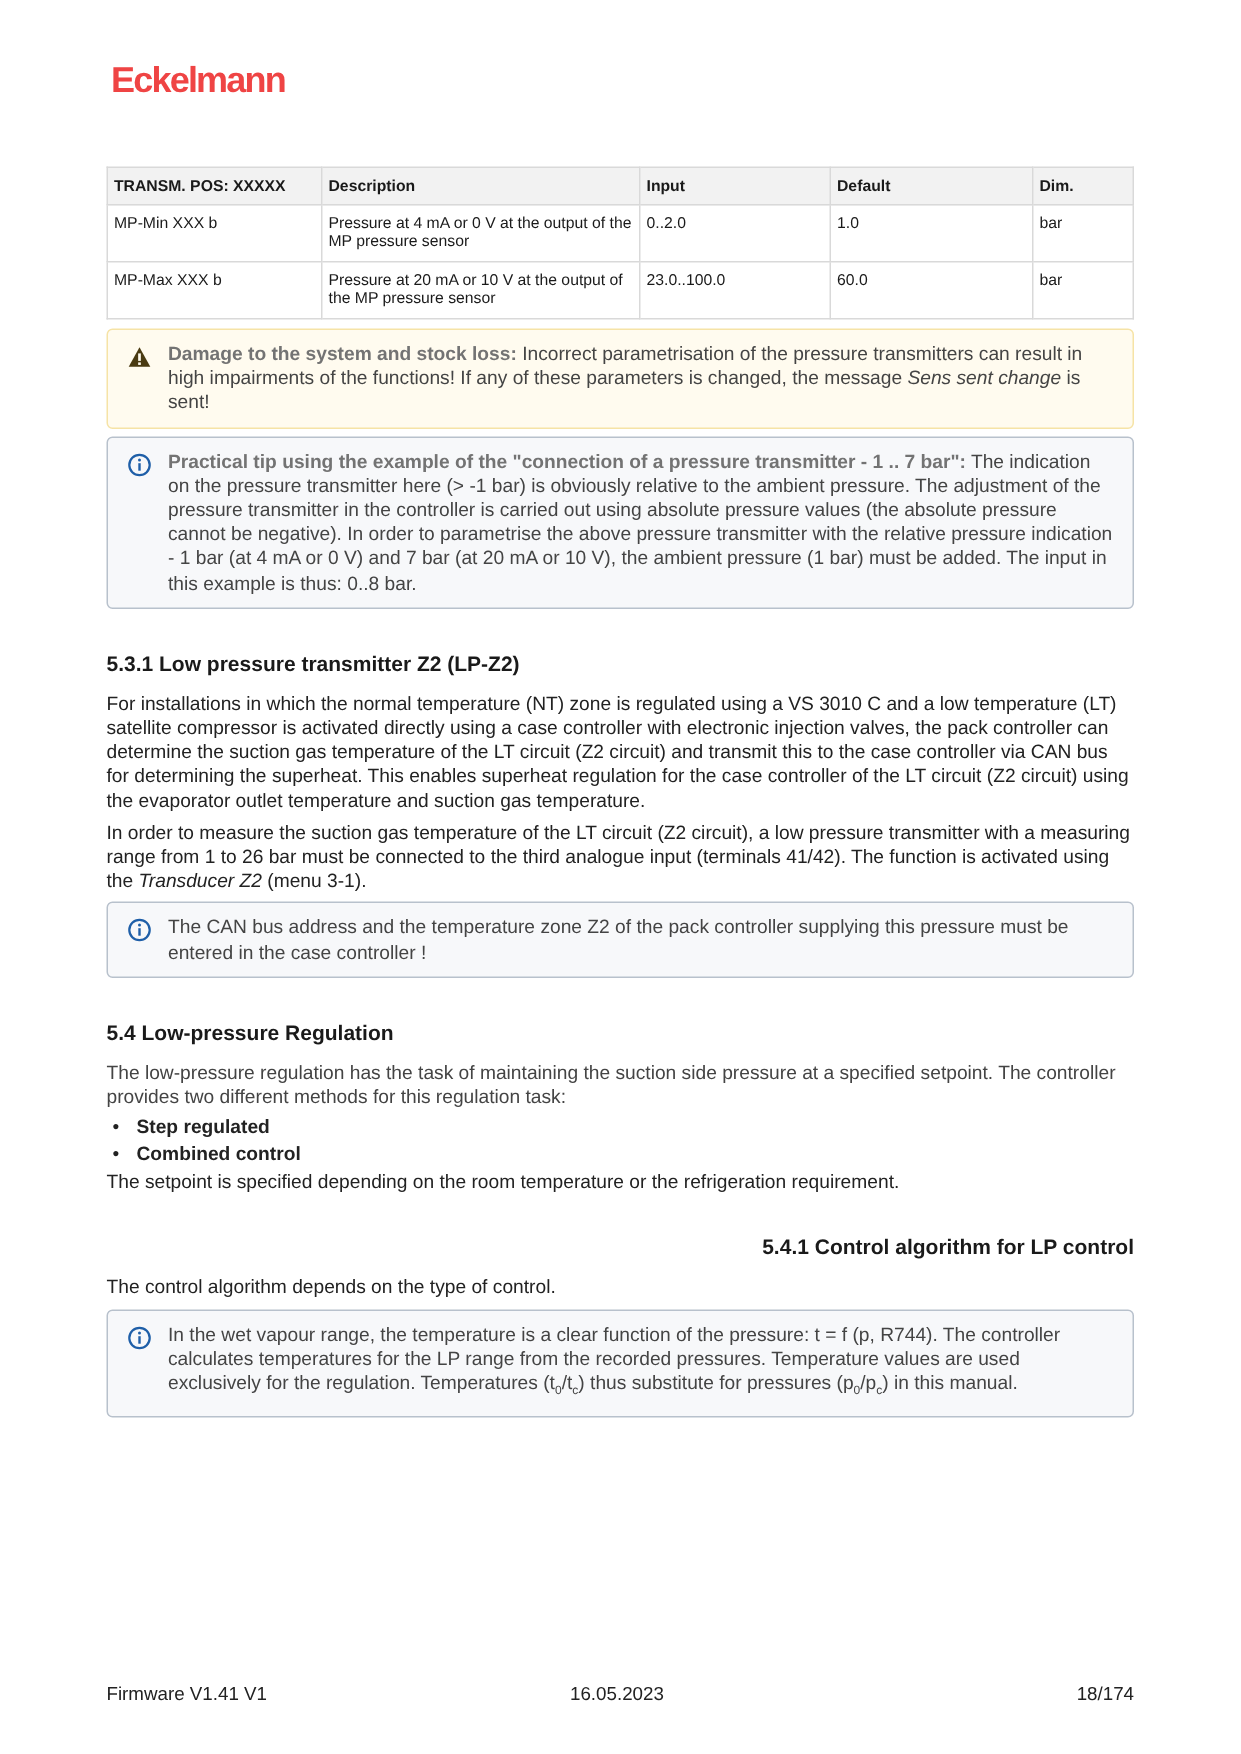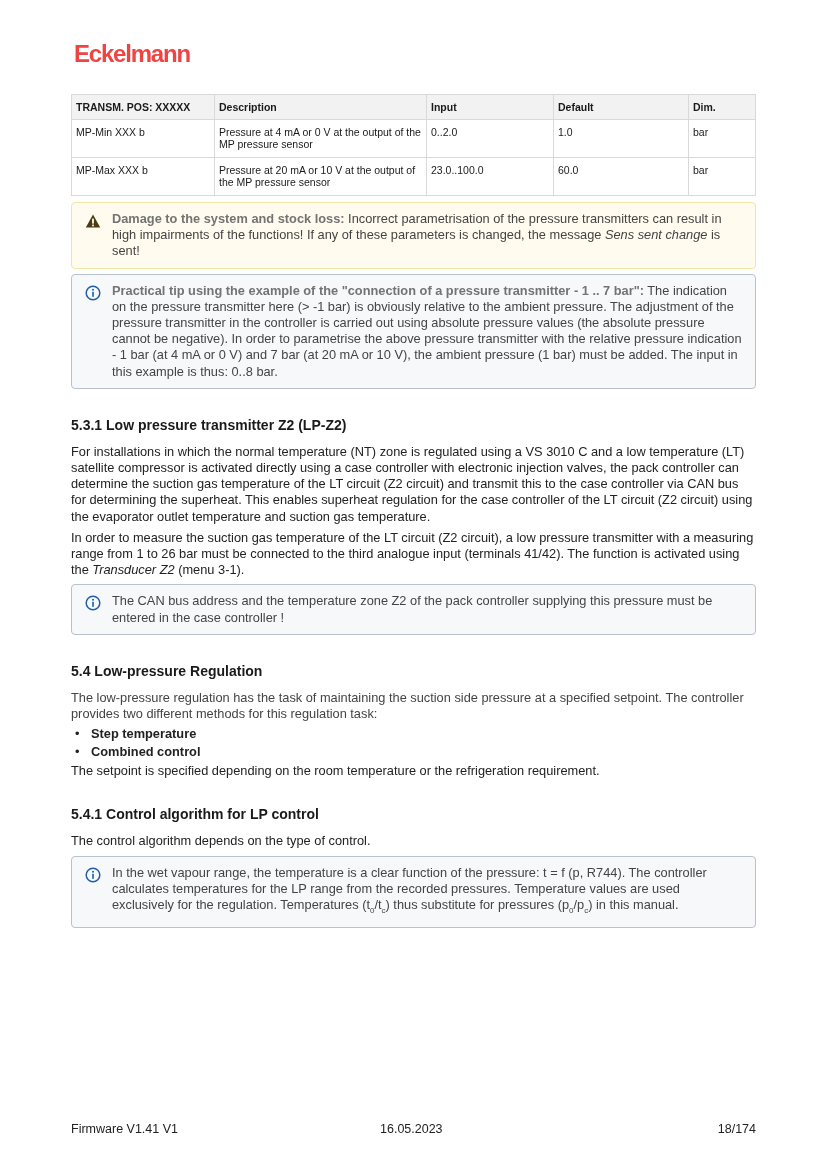--- a/index.html
+++ b/index.html
@@ -5,21 +5,21 @@
   html, body { margin: 0; padding: 0; background: #ffffff; }
   body {
     width: 827px; height: 1169px; position: relative; overflow: hidden;
     font-family: "Liberation Sans", sans-serif; color: #1a1a1a;
   }
   .logo {
     position: absolute; left: 74px; top: 40px;
     font-family: "Liberation Sans", sans-serif; font-weight: bold;
     font-size: 24px; letter-spacing: -1.2px; color: #ef4444;
   }
-  .content { position: absolute; left: 71px; top: 94px; width: 685px; }
+  .content { position: absolute; left: 71px; top: 111px; width: 685px; }
   table.params {
     width: 685px; border-collapse: collapse; font-size: 10.5px;
   }
   table.params th, table.params td {
     border: 1px solid #d9d9d9; text-align: left; vertical-align: top;
     padding: 6px 4px 5px 4px; line-height: 12px;
   }
   table.params th { background: #f2f2f2; font-weight: bold; height: 13px; }
   table.params td { height: 26px; }
   .box {
@@ -111,29 +111,29 @@
       <rect x="7.2" y="6.8" width="1.6" height="5" fill="#1f5fa8"></rect>
       <circle cx="8" cy="4.7" r="1" fill="#1f5fa8"></circle>
     </svg>
     <span>The CAN bus address and the temperature zone Z2 of the pack controller supplying this pressure must be entered in the case controller !</span>
   </div>
 
   <h3 style="margin-top:27px;">5.4  Low-pressure Regulation</h3>
   <p class="grey" style="margin-top:10px;">The low-pressure regulation has the task of maintaining the suction side pressure at a specified setpoint. The controller provides two different methods for this regulation task:</p>
   <ul class="bullets">
     <li>
-      <span class="title">Step temperature</span>
+      <span class="title">Step regulated</span>
     </li>
     <li>
       <span class="title">Combined control</span>
     </li>
   </ul>
   <p style="margin-top:2px;">The setpoint is specified depending on the room temperature or the refrigeration requirement.</p>
 
-  <h3 style="margin-top:26px;">5.4.1  Control algorithm for LP control</h3>
+  <h3 style="margin-top:26px;text-align:right;">5.4.1  Control algorithm for LP control</h3>
   <p style="margin-top:10px;">The control algorithm depends on the type of control.</p>
 
   <div class="box info" style="margin-top:7px;">
     <svg class="icon" viewBox="0 0 16 16">
       <circle cx="8" cy="8" r="6.8" fill="none" stroke="#1f5fa8" stroke-width="1.5"></circle>
       <rect x="7.2" y="6.8" width="1.6" height="5" fill="#1f5fa8"></rect>
       <circle cx="8" cy="4.7" r="1" fill="#1f5fa8"></circle>
     </svg>
     <span>In the wet vapour range, the temperature is a clear function of the pressure: t = f (p, R744). The controller calculates temperatures for the LP range from the recorded pressures. Temperature values are used exclusively for the regulation. Temperatures (t</span><sub>0</sub><span>/t</span><sub>c</sub><span>) thus substitute for pressures (p</span><sub>0</sub><span>/p</span><sub>c</sub><span>) in this manual.</span>
   </div>

